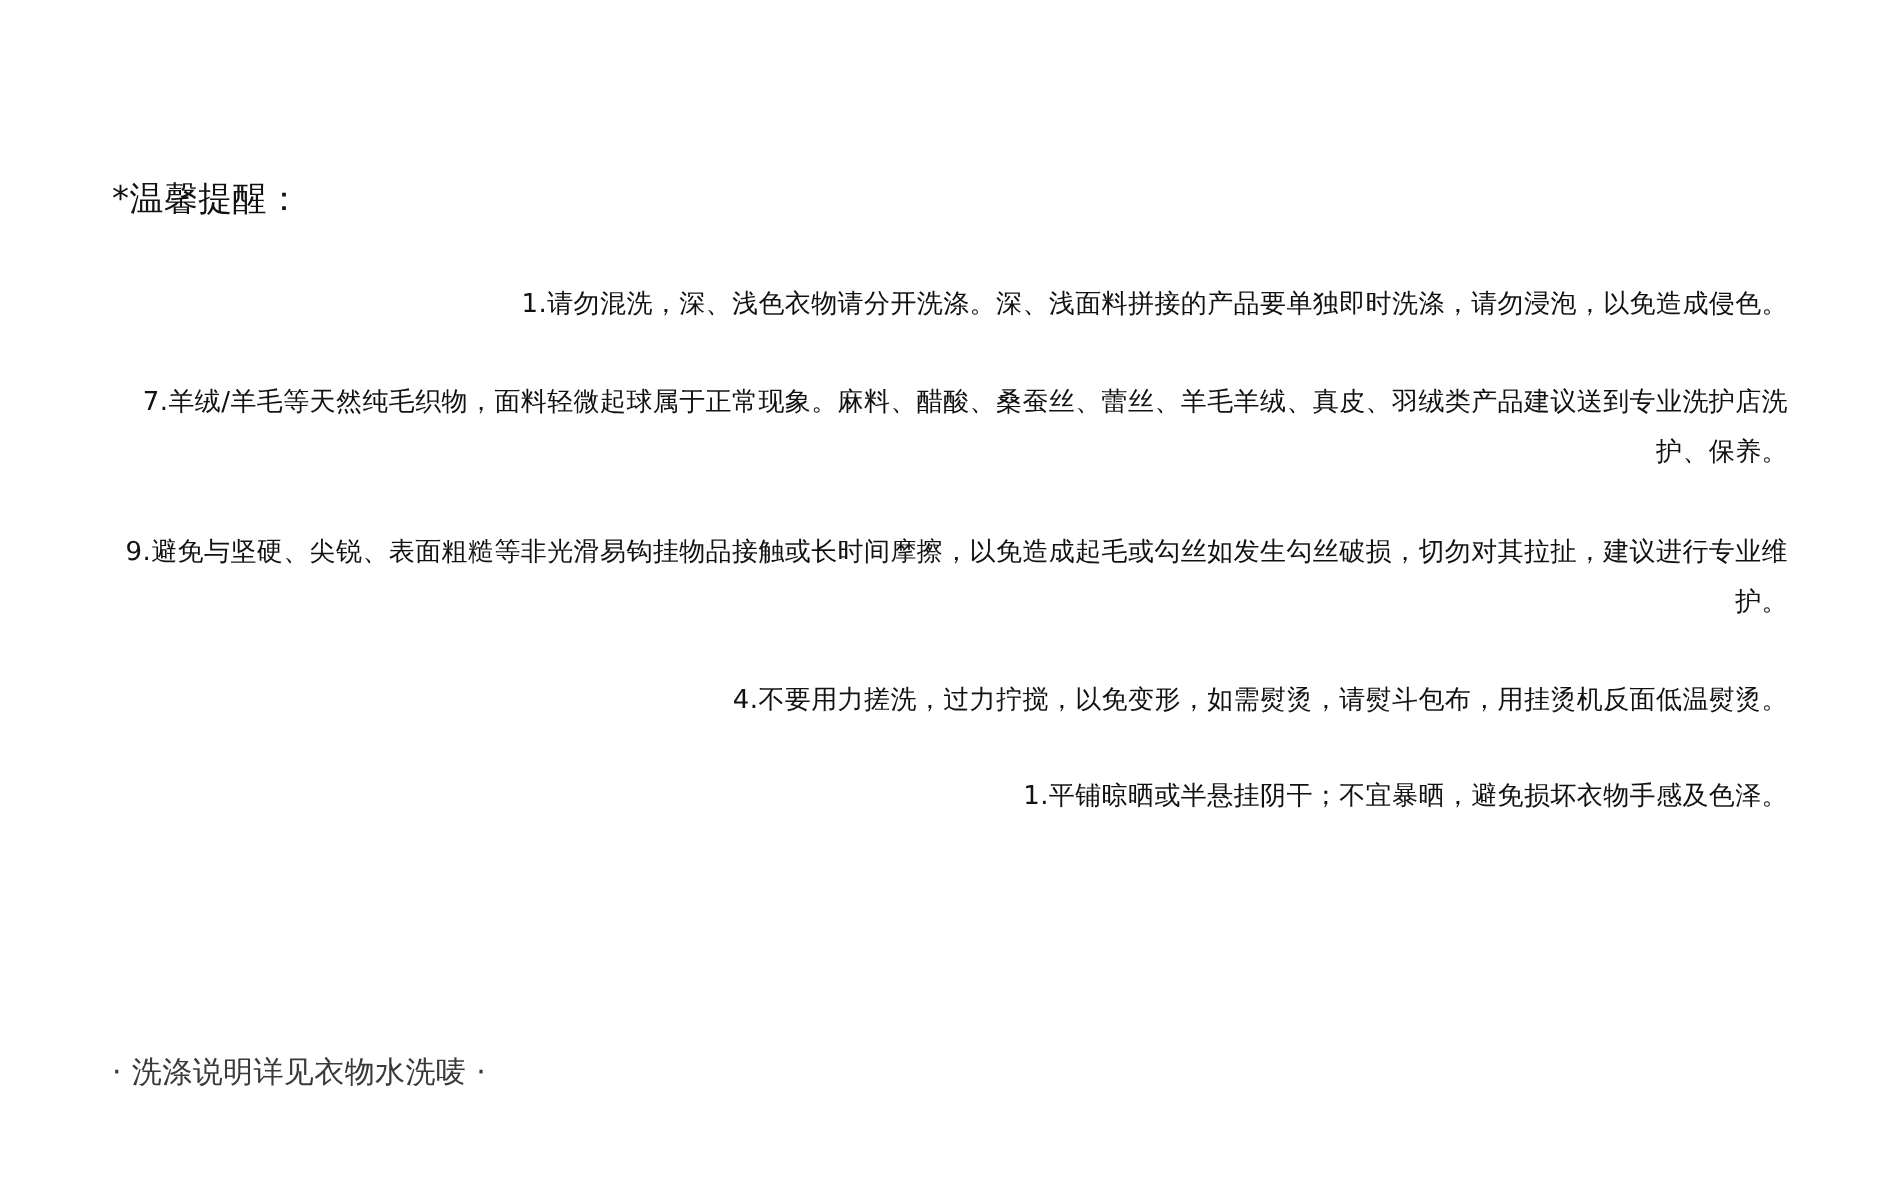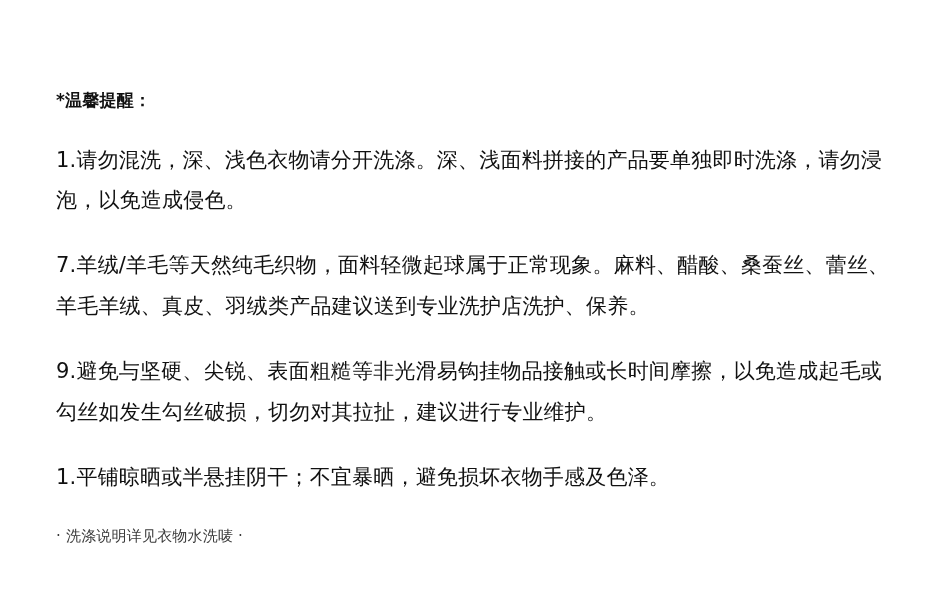--- a/index.html
+++ b/index.html
@@ -16,34 +16,34 @@
   }
   .page {
     position: relative;
     width: 950px;
     height: 595px;
     box-sizing: border-box;
     padding: 88px 56px 0 56px;
   }
   .care-title {
     font-size: 17px;
-    font-weight: bold;
+    font-weight: normal;
     line-height: 1.5;
     letter-spacing: 0.2px;
     color: #111111;
     margin: 0 0 26px 0;
   }
   .care-item {
-    font-size: 21px;
+    font-size: 13px;
     line-height: 1.95;
     letter-spacing: 0.2px;
     color: #111111;
     margin: 0 0 24px 0;
     max-width: 842px;
-    text-align: left;
+    text-align: right;
   }
   .care-item.tight {
     margin-bottom: 22px;
   }
   .footer-note {
     position: absolute;
     left: 56px;
     bottom: 32px;
     font-size: 15px;
     line-height: 1.6;
@@ -57,18 +57,19 @@
 <div class="page">
 
   <p class="care-title">*温馨提醒：</p>
 
   <p class="care-item">1.请勿混洗，深、浅色衣物请分开洗涤。深、浅面料拼接的产品要单独即时洗涤，请勿浸泡，以免造成侵色。</p>
 
   <p class="care-item">7.羊绒/羊毛等天然纯毛织物，面料轻微起球属于正常现象。麻料、醋酸、桑蚕丝、蕾丝、羊毛羊绒、真皮、羽绒类产品建议送到专业洗护店洗护、保养。</p>
 
   <p class="care-item">9.避免与坚硬、尖锐、表面粗糙等非光滑易钩挂物品接触或长时间摩擦，以免造成起毛或勾丝如发生勾丝破损，切勿对其拉扯，建议进行专业维护。</p>
 
+  <p class="care-item tight">4.不要用力搓洗，过力拧搅，以免变形，如需熨烫，请熨斗包布，用挂烫机反面低温熨烫。</p>
 
   <p class="care-item tight">1.平铺晾晒或半悬挂阴干；不宜暴晒，避免损坏衣物手感及色泽。</p>
 
   <p class="footer-note">· 洗涤说明详见衣物水洗唛 ·</p>
 
 </div>
 
 </body></html>

